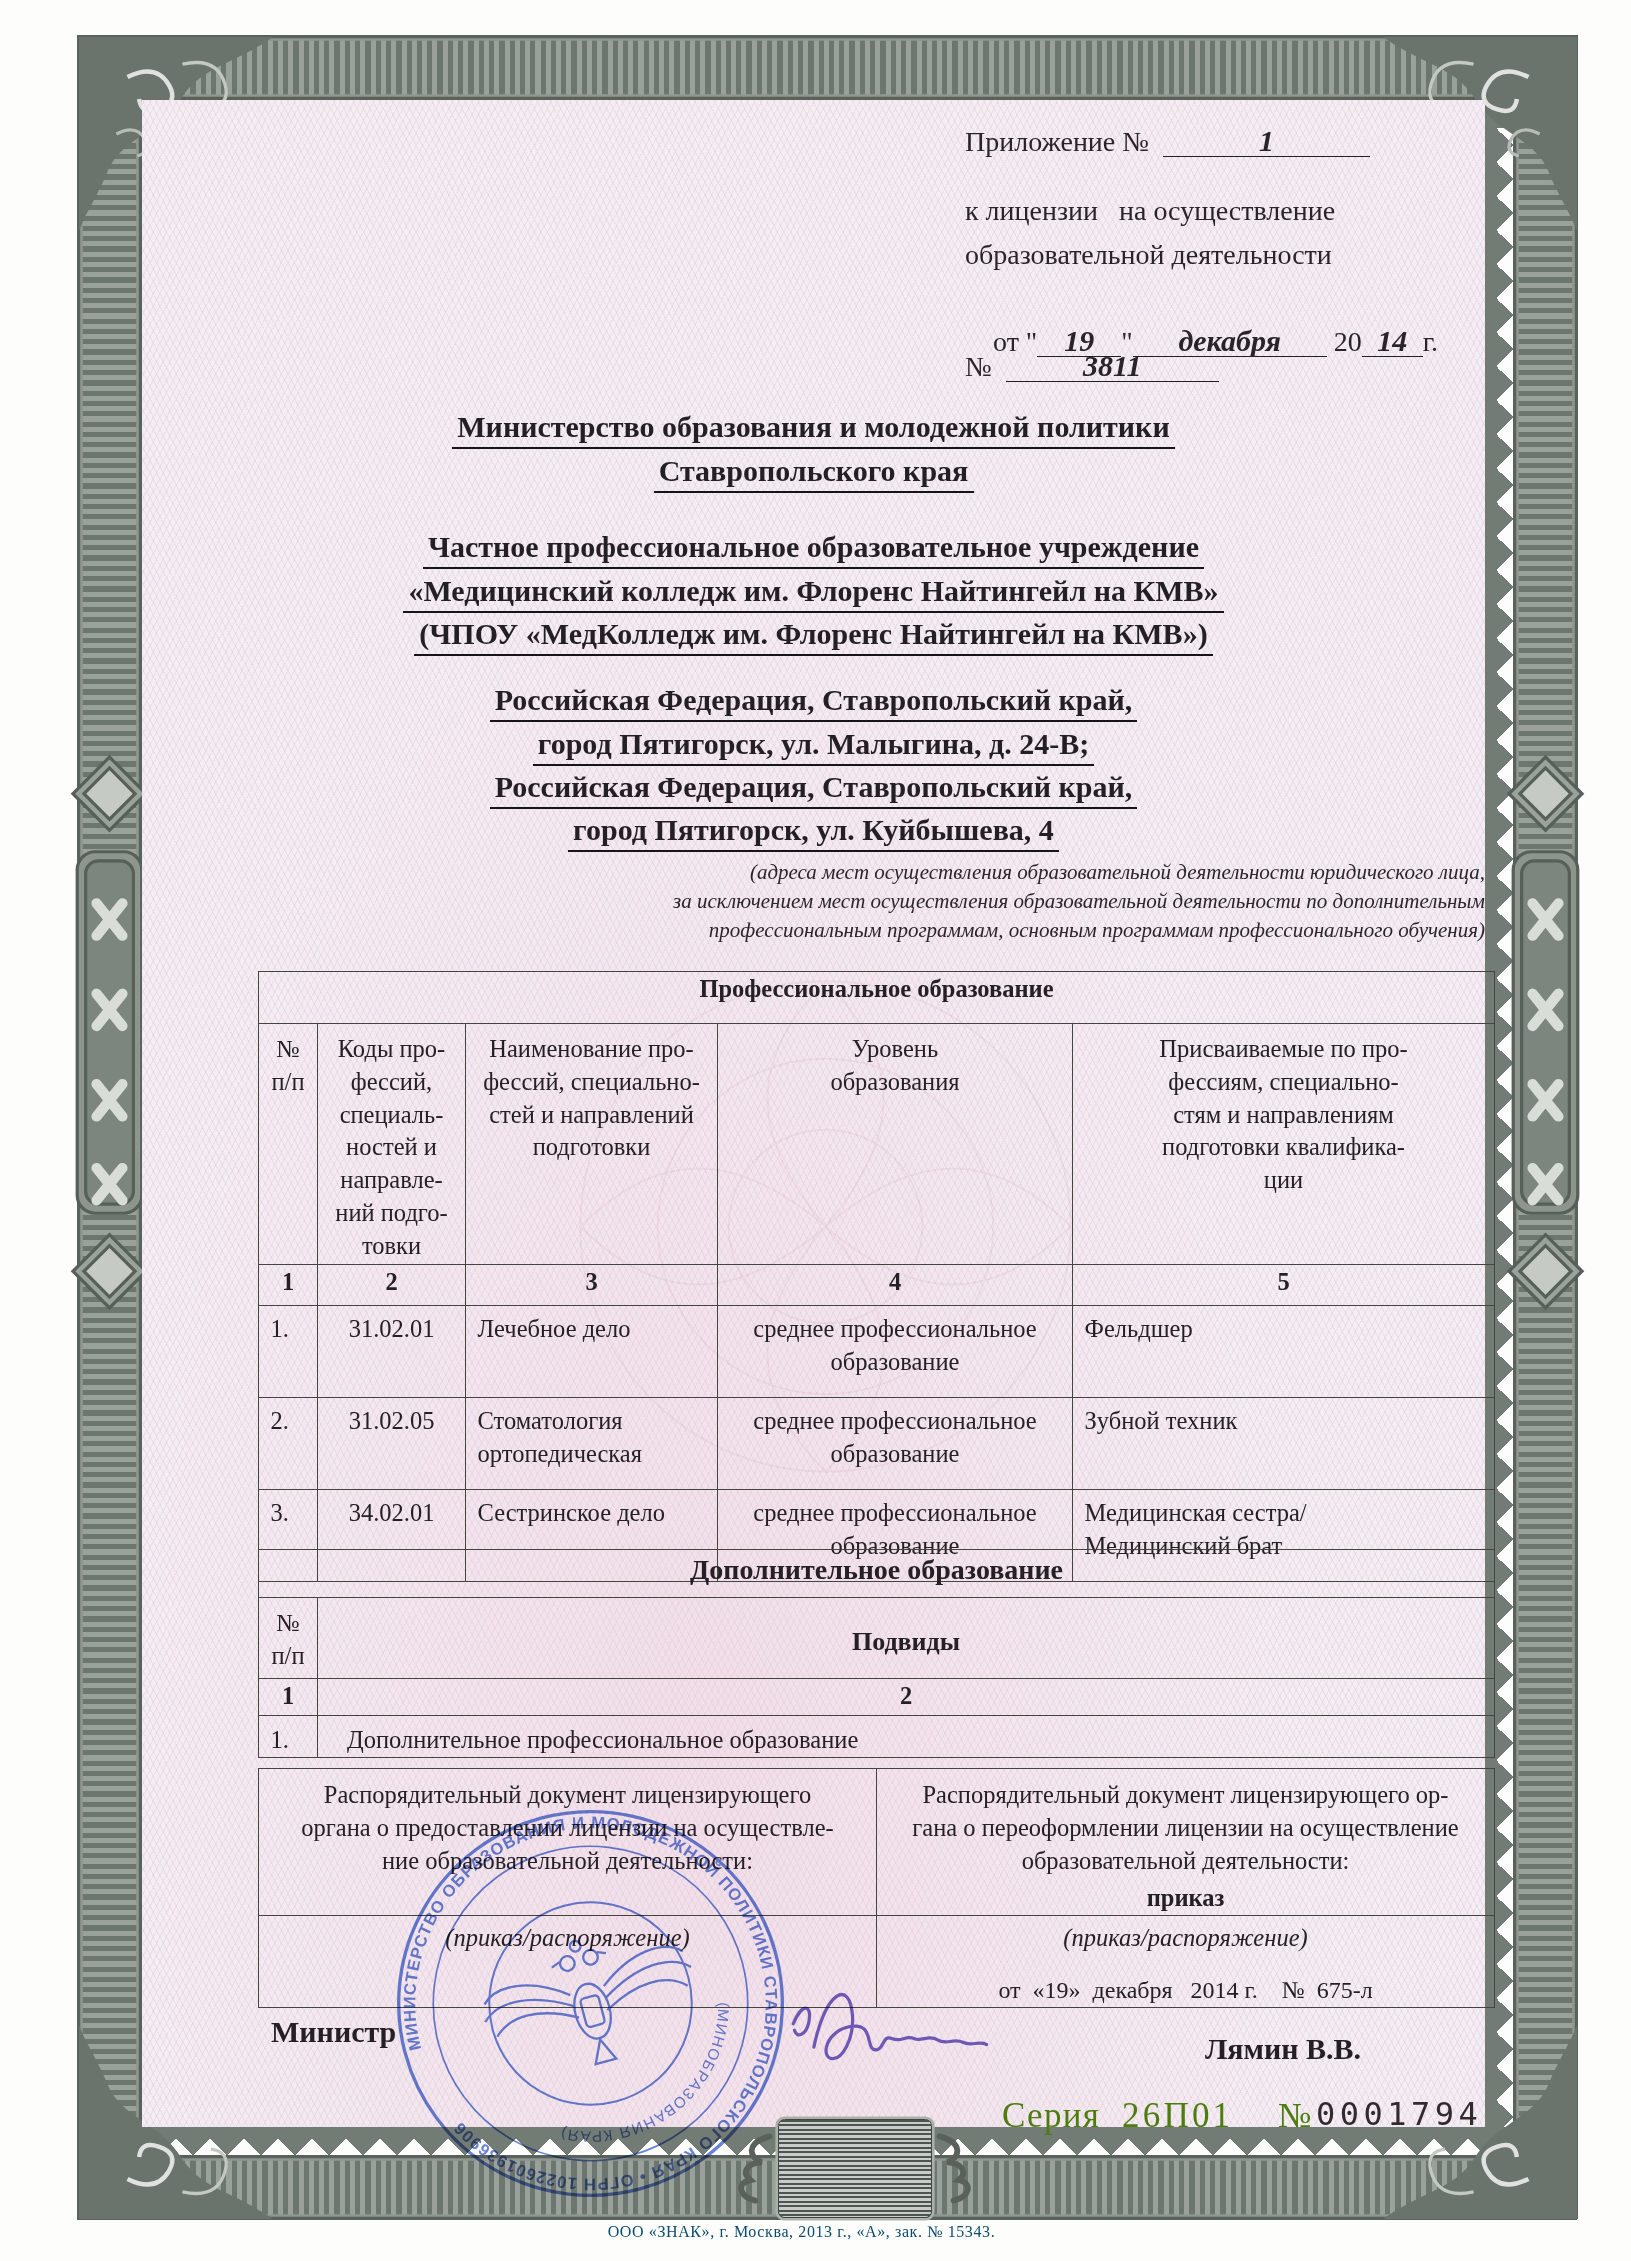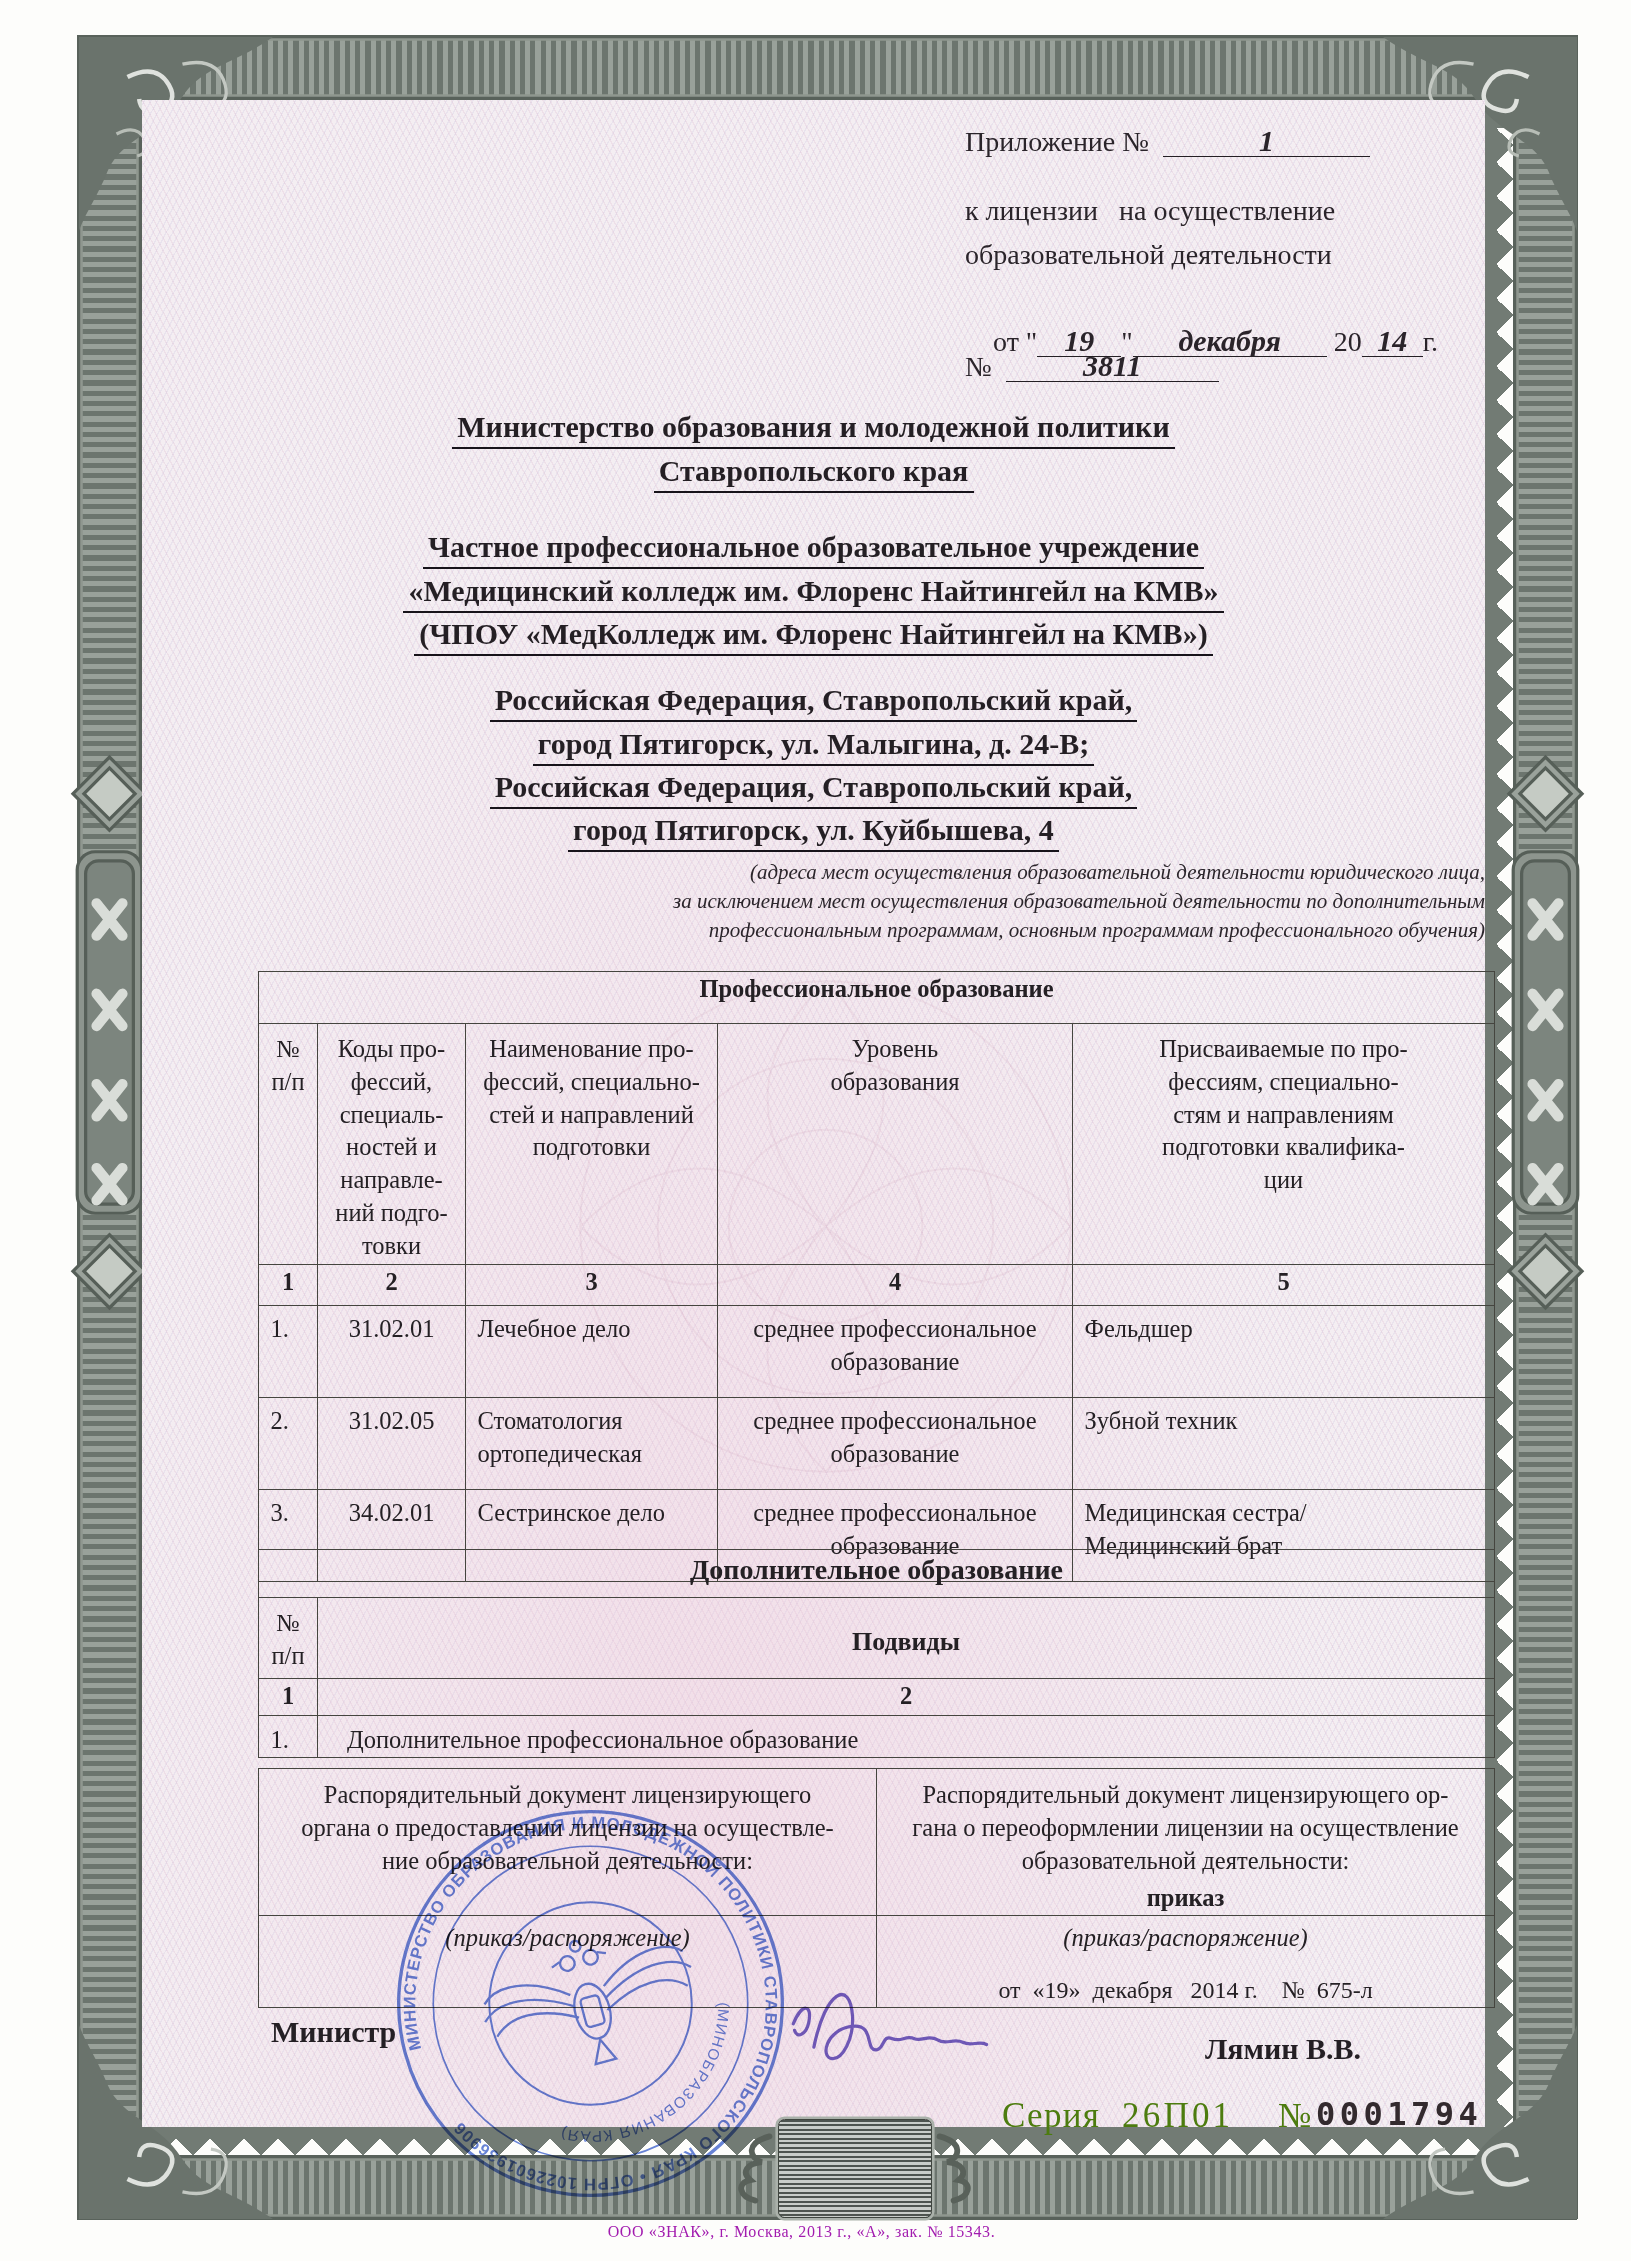--- a/index.html
+++ b/index.html
@@ -50,29 +50,29 @@
   td.cell-l{text-align:left;white-space:pre-line;padding:7.7px 6.5px 0 11.6px;font-size:26px;}
   td.cell-code{text-align:center;padding-top:7.7px;font-size:26px;}
   
   td.order-h{text-align:center;font-size:23px;line-height:1.5;white-space:pre-line;padding:10.3px 13px 0 13px;}
   .doc-type{font-weight:bold;margin-top:3.9px;font-size:24.5px;}
   td.order-c{text-align:center;font-style:italic;font-size:19.4px;padding-top:6.5px;border-top-width:1.9px;}
   .order-line{font-style:normal;font-size:24px;margin-top:19px;white-space:pre;}
   
   .bold-name{position:absolute;font-weight:bold;font-size:30px;}
   .series{position:absolute;font-size:35px;letter-spacing:1.3px;color:#4d7c0f;}
-  .lic-num{font-family:"DejaVu Sans Mono",monospace;font-weight:bold;font-size:32px;letter-spacing:4.5px;color:#332a2e;}
+  .lic-num{font-family:"DejaVu Sans Mono",monospace;font-weight:normal;font-size:32px;letter-spacing:4.5px;color:#332a2e;}
   .stamp{position:absolute;left:384px;top:1797px;width:413px;height:413px;
          transform:rotate(-15deg);opacity:.85;mix-blend-mode:multiply;}
   .sig{position:absolute;left:771px;top:1962px;width:310px;height:116px;mix-blend-mode:multiply;}
   .plaque{position:absolute;left:778px;top:2119px;width:152px;height:97px;border:1.9px solid #3f453f;
           border-radius:6.5px;background:repeating-linear-gradient(180deg,#4e544f 0 1.9px,#c9cdc9 1.9px 4.5px);
           box-shadow:0 0 0 2.6px #aab1aa;}
   .imprint{position:absolute;left:0;top:2223px;width:1603px;text-align:center;
-           font-size:16px;color:#a21caf;letter-spacing:0.6px;}
+           font-size:16px;color:#0c4a6e;letter-spacing:0.6px;}
   .wm{position:absolute;opacity:.10;}
 </style>
 </head>
 <body>
 
 <div class="page">
 
   <div class="band band-h" style="left:77px;top:35px;width:1500px;height:65px;"></div>
   <div class="band band-h" style="left:77px;top:2155px;width:1500px;height:65px;"></div>
   <div class="band band-v" style="left:77px;top:35px;width:65px;height:2184px;"></div>

